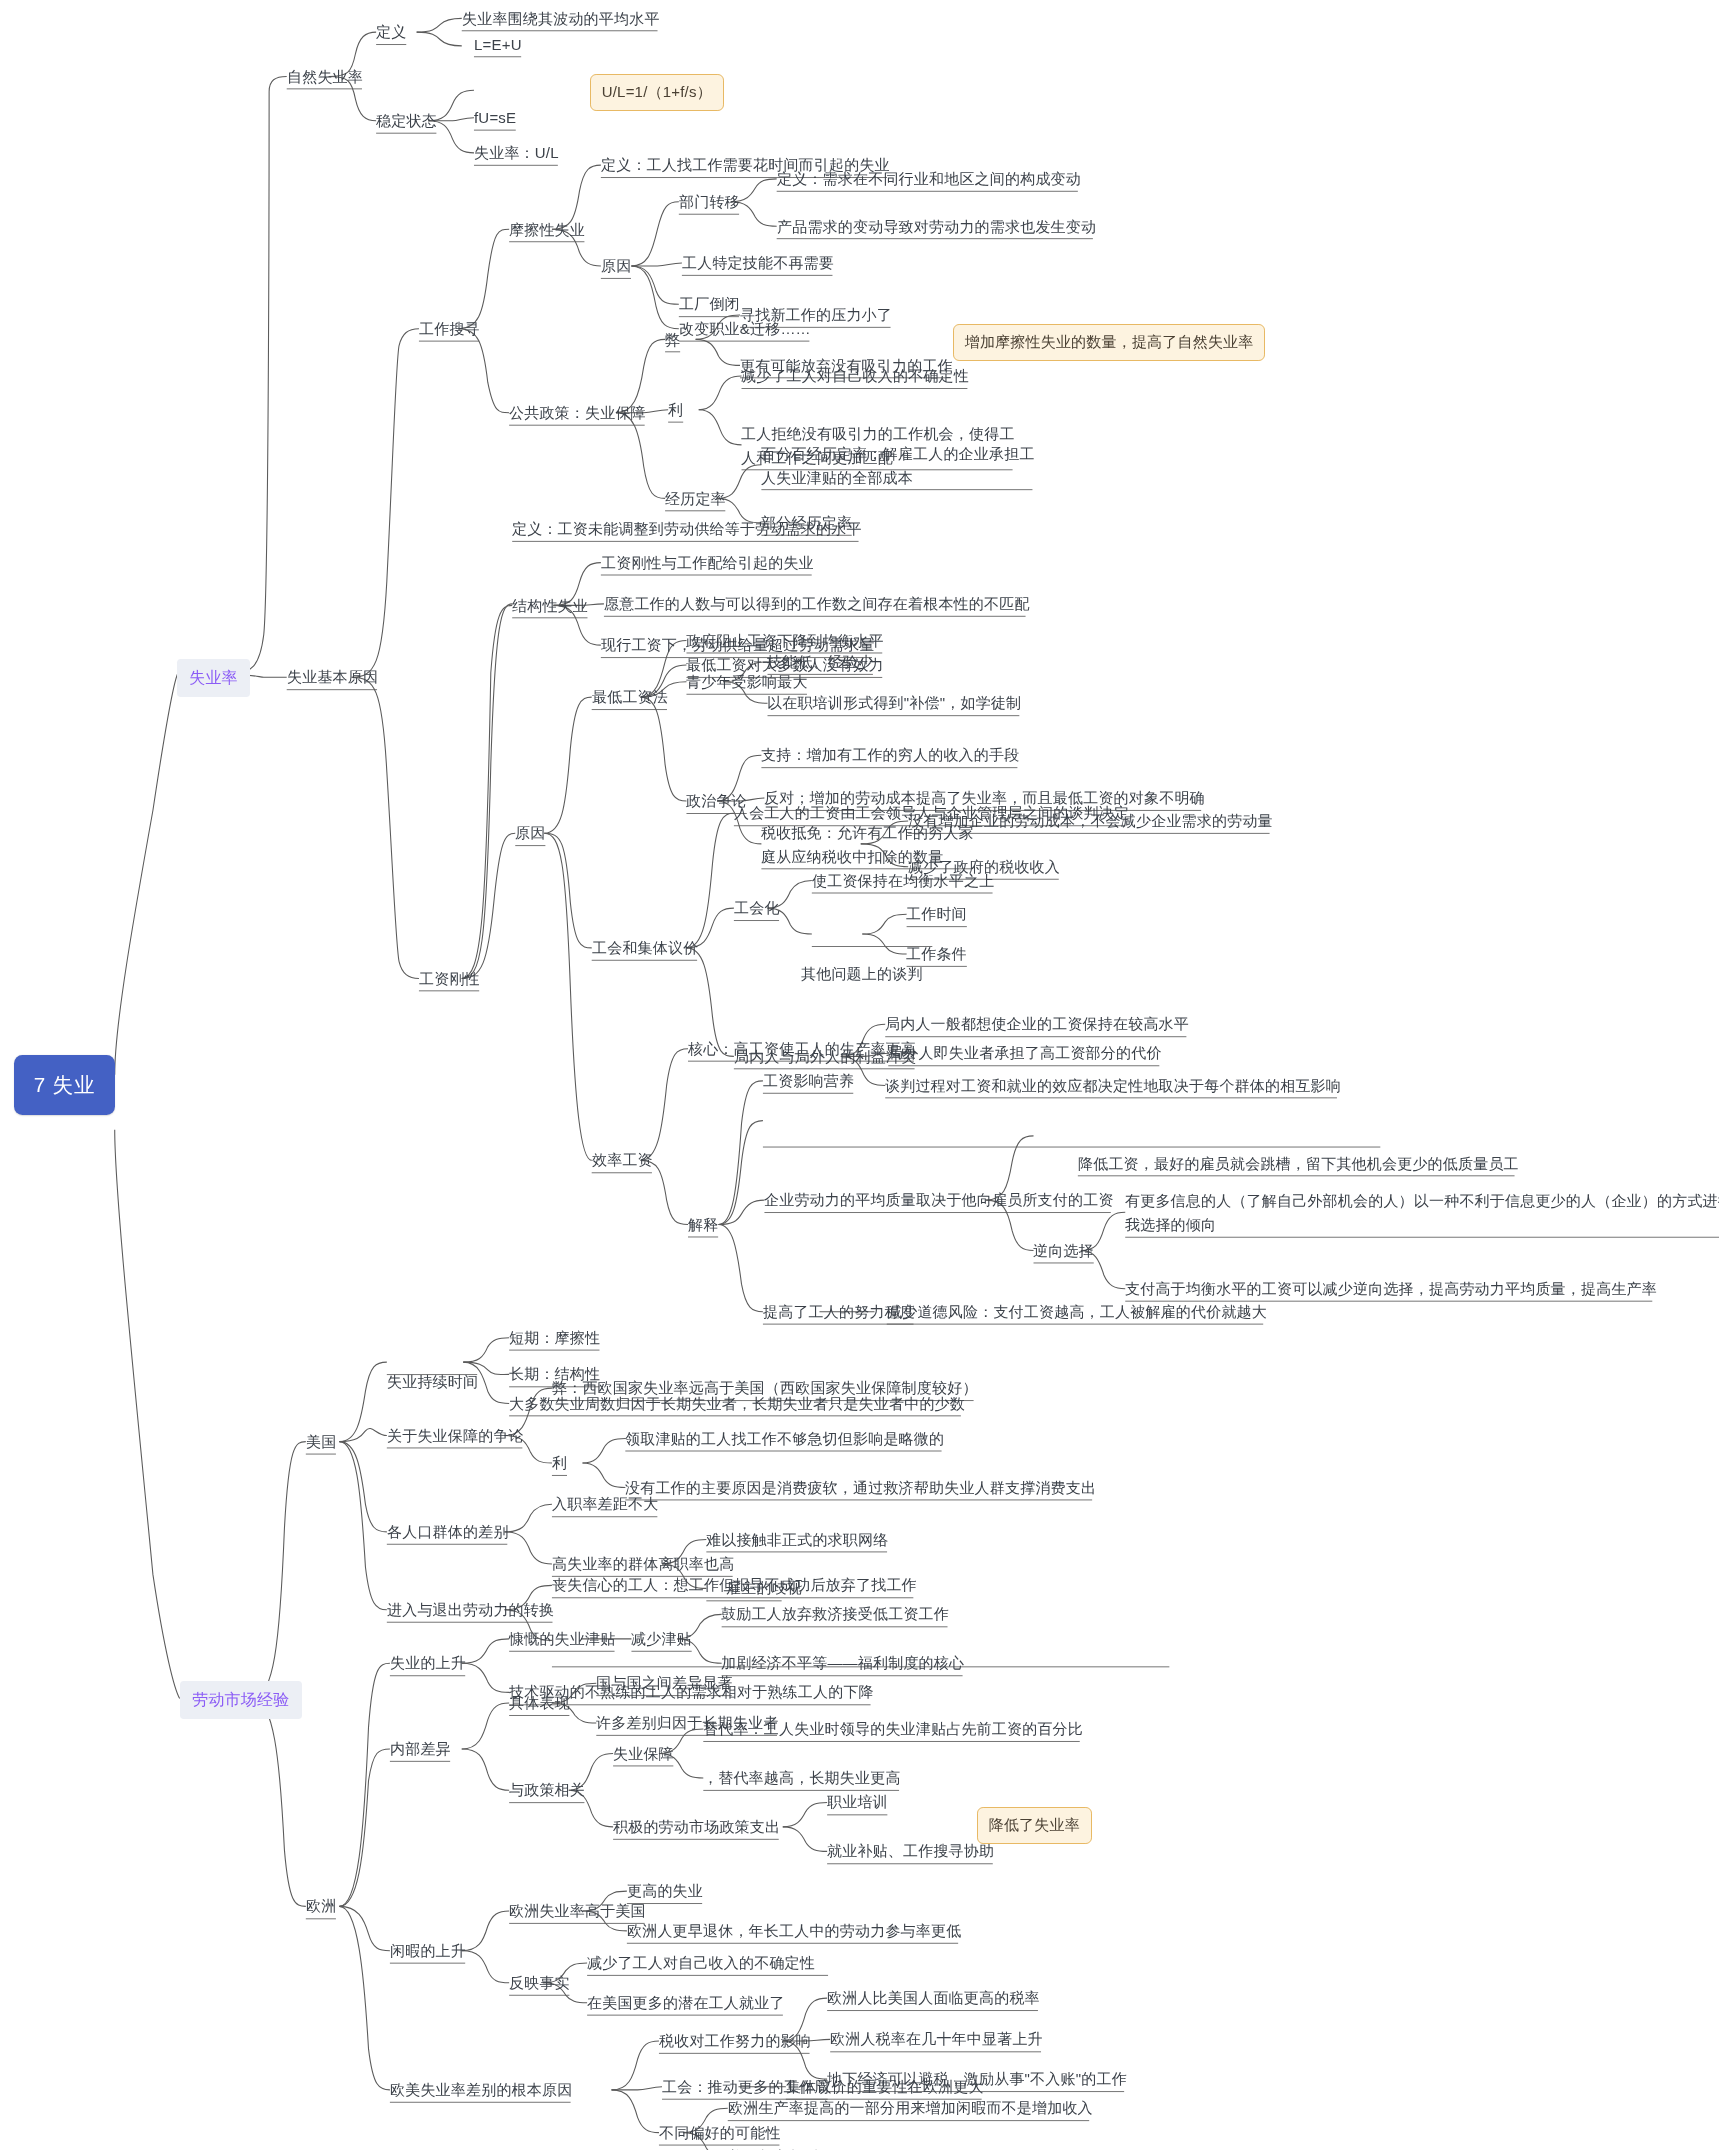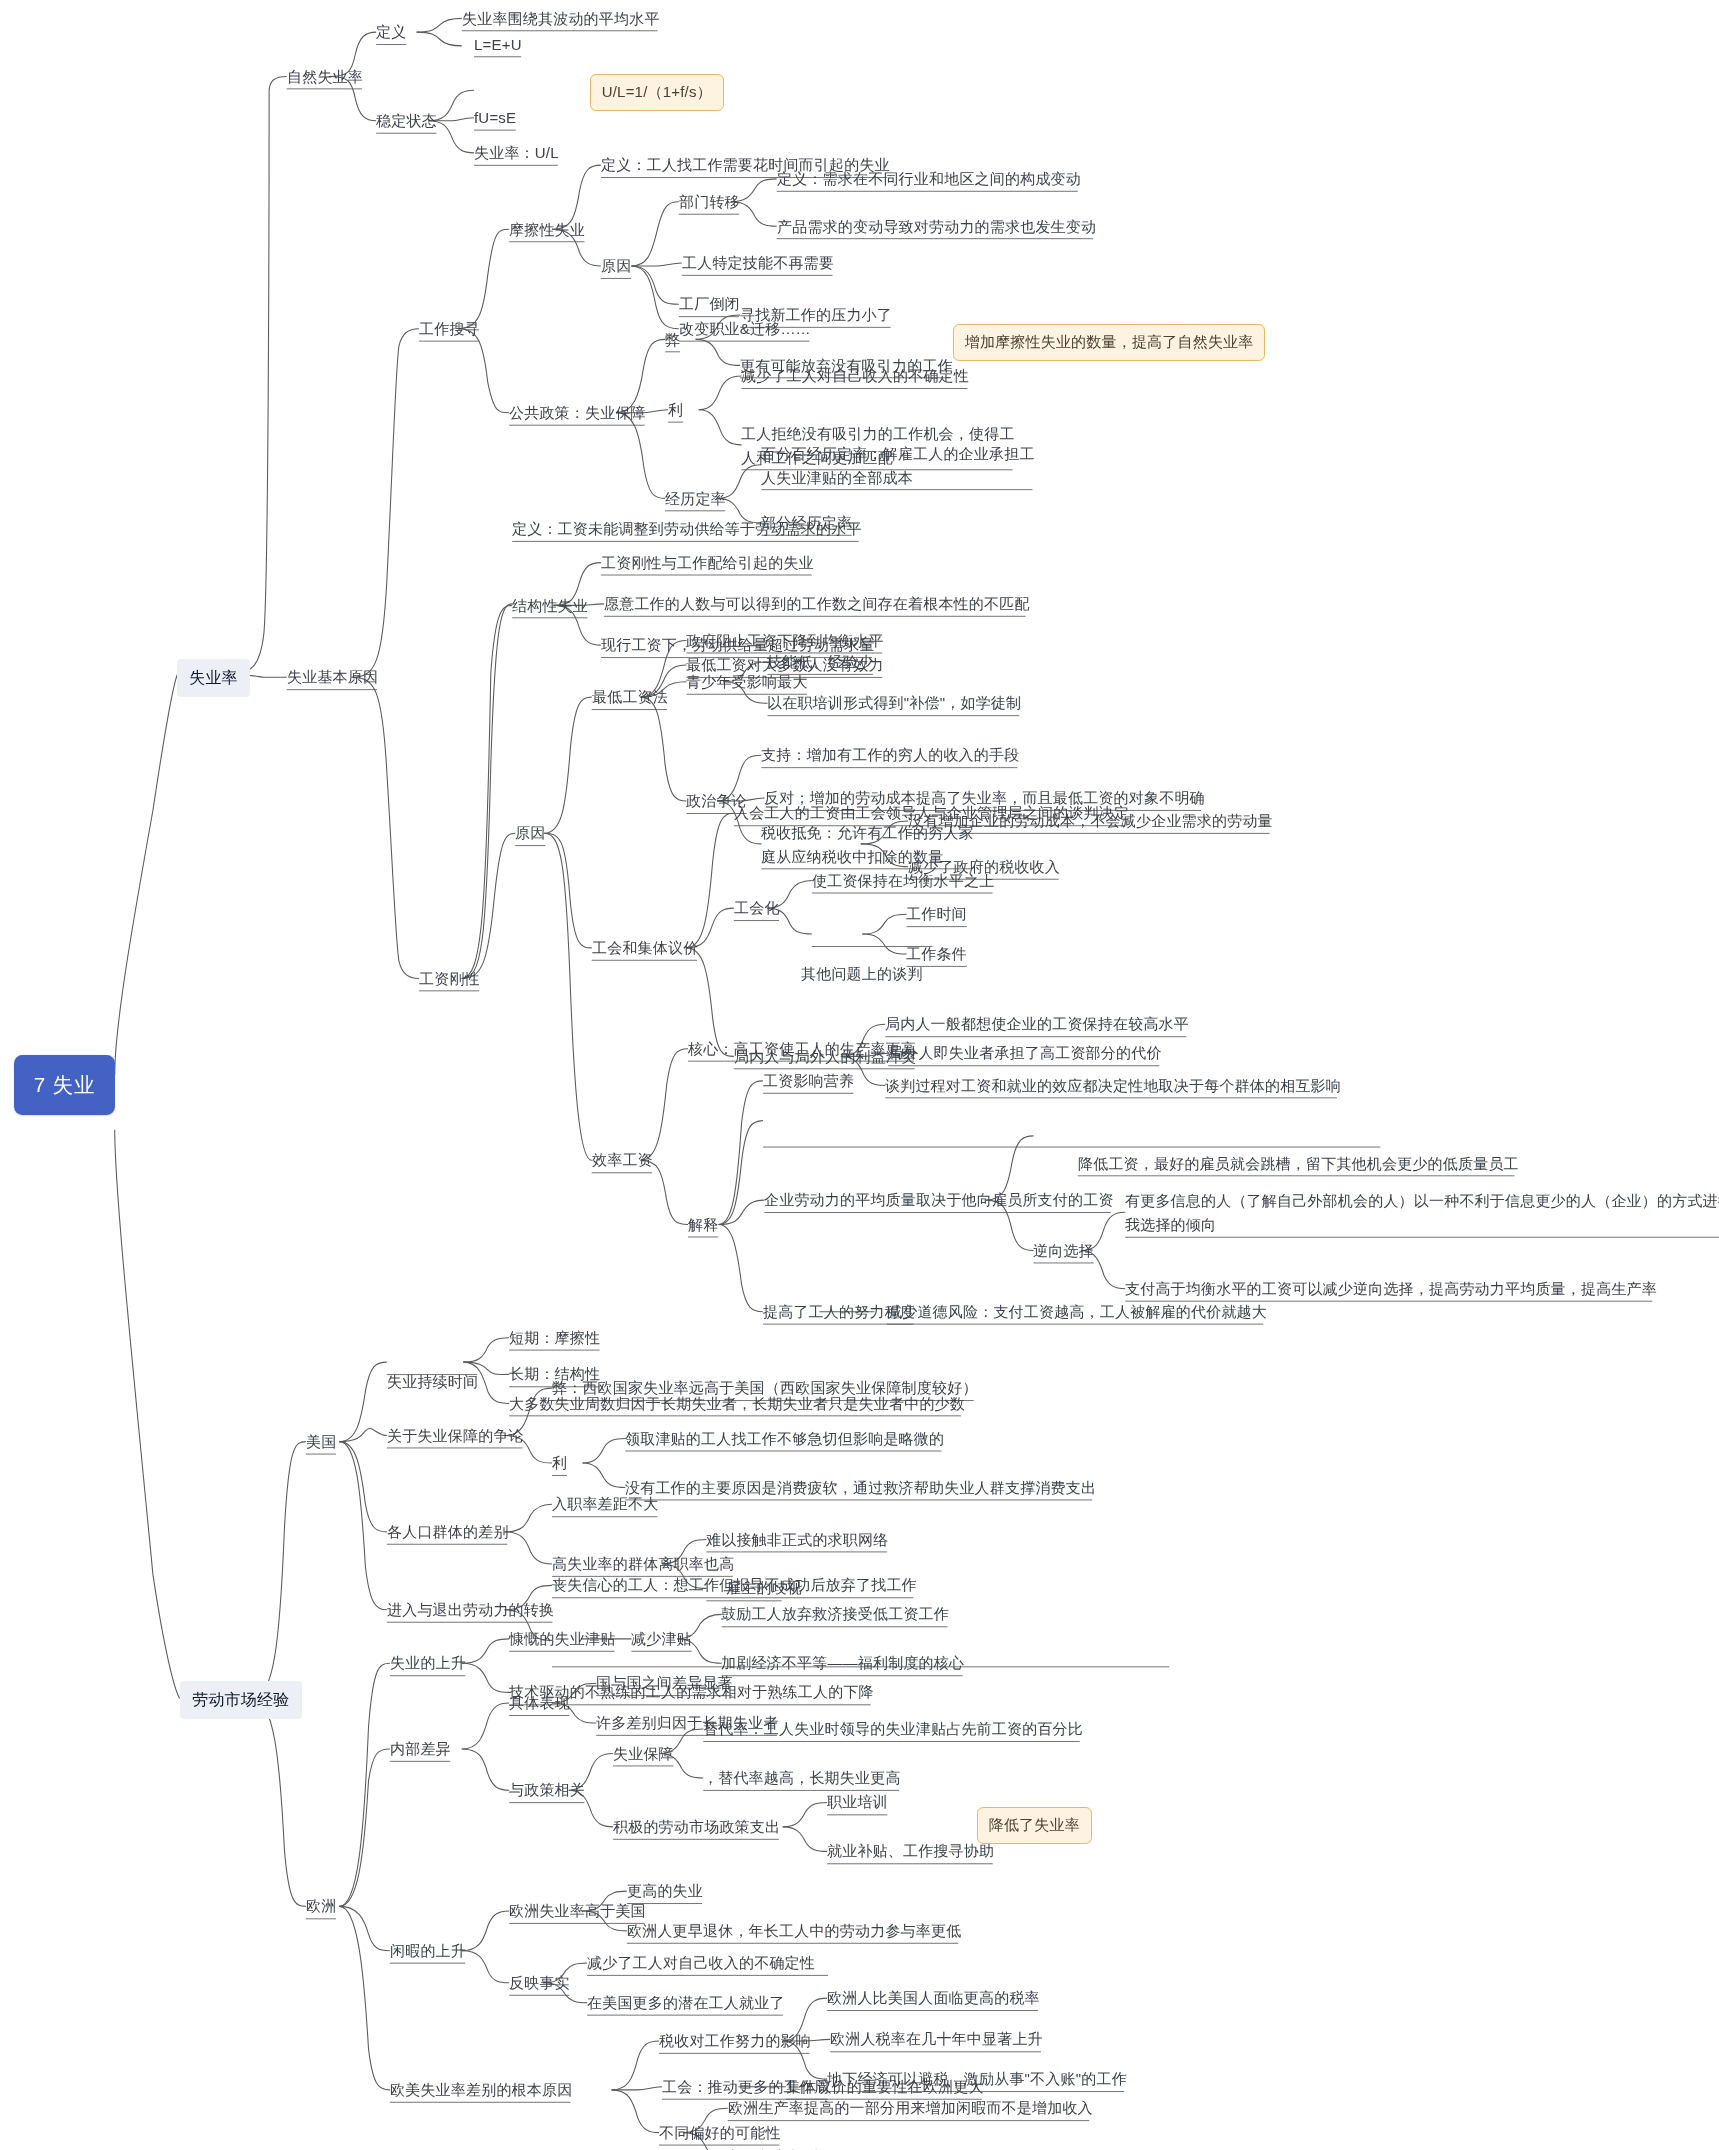--- a/index.html
+++ b/index.html
@@ -4,21 +4,21 @@
 <style>
   html,body{margin:0;padding:0;background:#ffffff;}
   body{font-family:"Liberation Sans","DejaVu Sans",sans-serif;color:#333b45;}
   #stage{position:relative;width:1720px;height:2151px;overflow:hidden;background:#fff;}
   #links{position:absolute;left:0;top:0;width:1720px;height:2151px;pointer-events:none;}
   .node{position:absolute;white-space:pre;font-size:15px;line-height:1.5;color:#3b4149;
         letter-spacing:0.2px;}
   .node.root{
      background:#4461c4;color:#fff;border-radius:8.4px;padding:14.5px 20px;
      font-size:20.6px;letter-spacing:0.8px;box-shadow:0 0.8px 1.5px rgba(0,0,0,.15);}
-  .node.lvl1{background:#eceff5;border-radius:3.8px;padding:6.9px 12.2px;font-size:16px;color:#0f172a;}
+  .node.lvl1{background:#eceff5;border-radius:3.8px;padding:6.9px 12.2px;font-size:16px;color:#8b5cf6;}
   .node.hl{background:#fdf3e0;border:1.1px solid #e8b964;border-radius:6.1px;
            padding:6.1px 10.7px;color:#4a4033;}
   .node.ml{line-height:1.58;}
 </style>
 </head>
 <body>
 
 <div id="stage">
 
   <svg id="links" viewBox="0 0 2250 2814">

